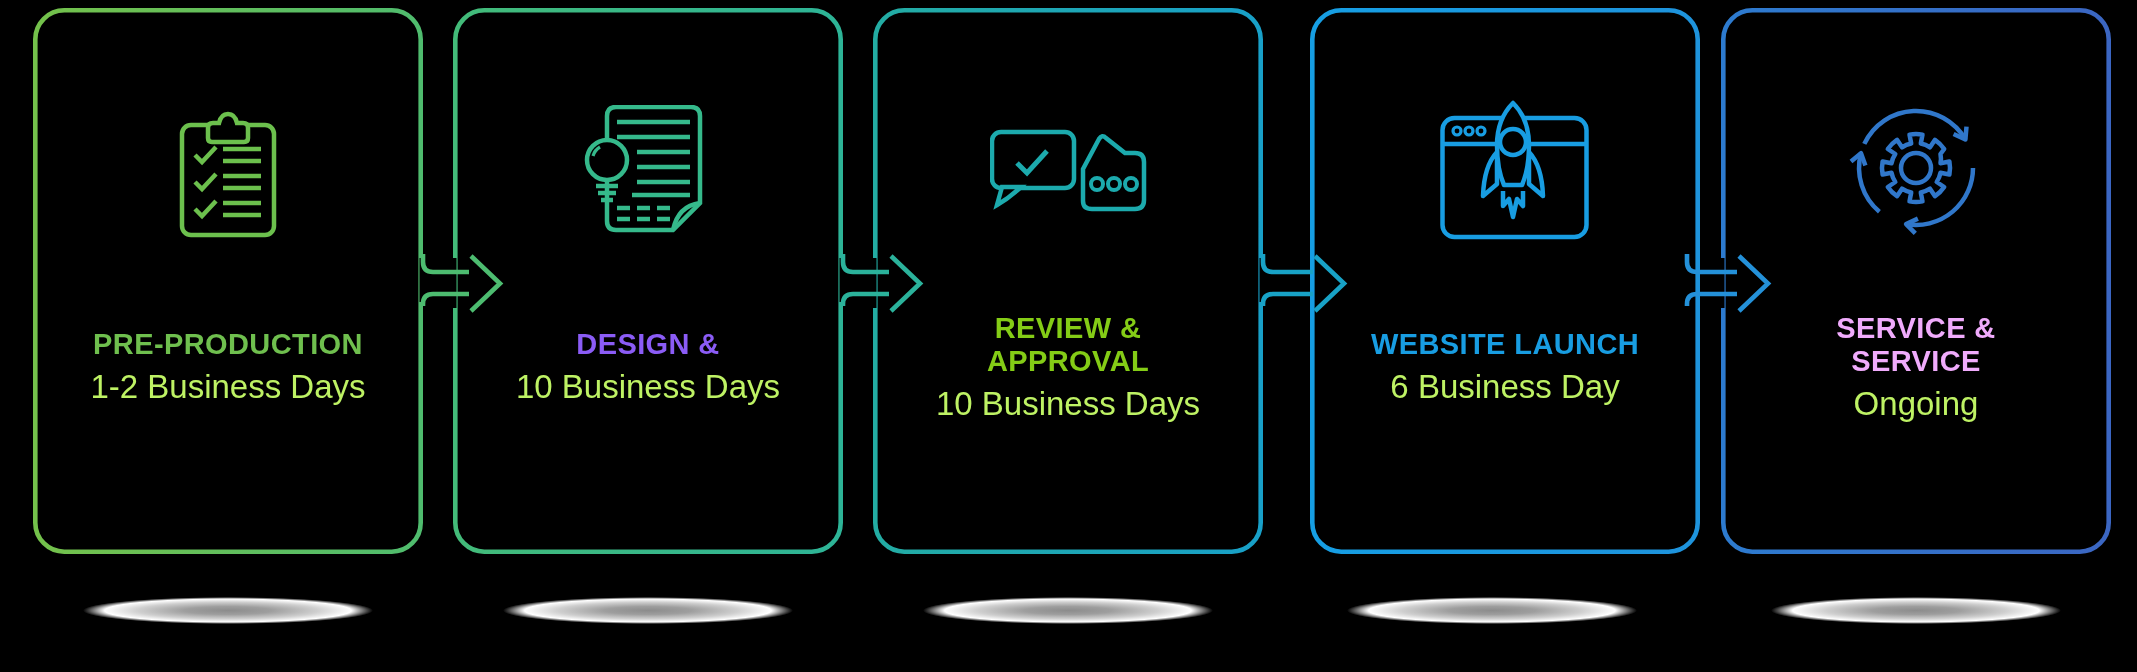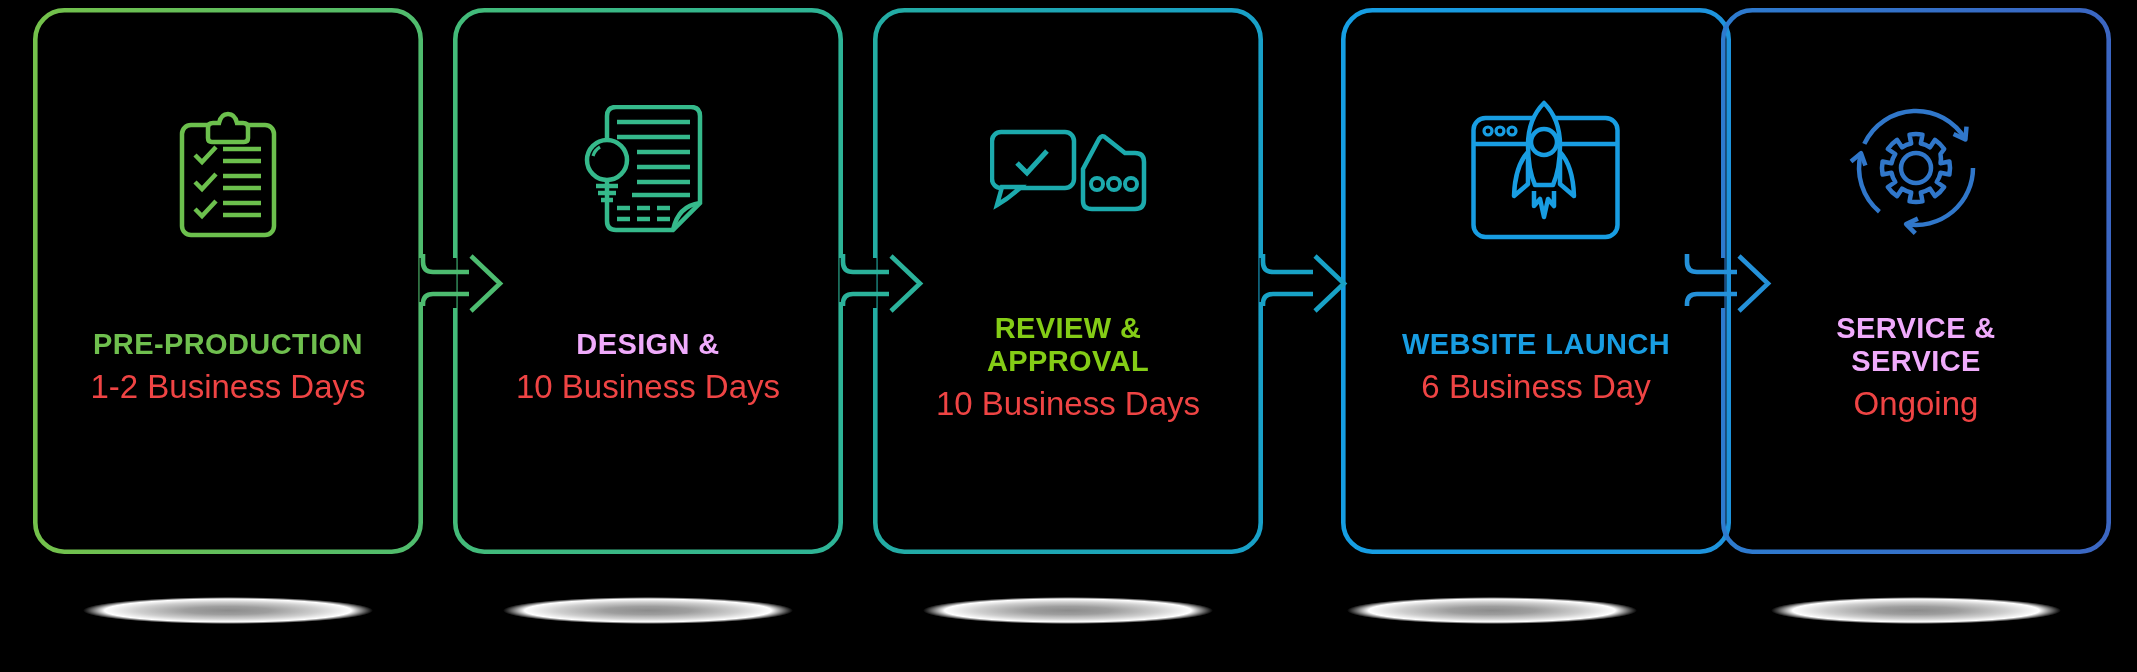--- a/index.html
+++ b/index.html
@@ -5,23 +5,23 @@
   html,body{margin:0;padding:0;background:#000;}
   #stage{position:relative;width:2137px;height:672px;background:#000;overflow:hidden;
          font-family:"Liberation Sans",sans-serif;}
   .card{position:absolute;top:8px;width:390px;height:546px;}
   .card svg.border{position:absolute;left:0;top:0;}
   .icon{position:absolute;}
   .card-text{position:absolute;left:6px;right:6px;top:297px;height:124px;display:flex;
              flex-direction:column;align-items:center;justify-content:center;text-align:center;}
   .title{font-weight:700;font-size:29px;line-height:33px;letter-spacing:.4px;}
   .title div{white-space:nowrap;}
-  .subtitle{font-weight:300;font-size:33px;line-height:38px;margin-top:7px;color:#ef4444;white-space:nowrap;}
+  .subtitle{font-weight:300;font-size:33px;line-height:38px;margin-top:7px;color:#bef264;white-space:nowrap;}
   .c1 .title{color:#6fbf4e}
-  .c2 .title{color:#f0abfc}
+  .c2 .title{color:#8b5cf6}
   .c3 .title{color:#84cc16}
   .c4 .title{color:#189de2}
   .c5 .title{color:#f0abfc}
   .connector{position:absolute;top:240px;}
   .shadow{position:absolute;top:597px;width:290px;height:27px;border-radius:50%;
           background:radial-gradient(50% 50% at 50% 50%, #8c8c8c 0%, #9e9e9e 30%, #cfcfcf 62%, #ffffff 85%, rgba(255,255,255,0) 100%);}
 </style>
 </head>
 <body>
 
@@ -124,21 +124,21 @@
     </svg>
     <div class="card-text">
       <div class="title">
         <div>REVIEW &amp;</div>
         <div>APPROVAL</div>
       </div>
       <div class="subtitle">10 Business Days</div>
     </div>
   </div>
 
-  <div class="card c4" style="left:1341px">
+  <div class="card c4" style="left:1310px">
     <svg class="border" width="390" height="546" viewBox="0 0 390 546">
       <defs>
           <linearGradient id="g4" x1="0" y1="0" x2="1" y2="0">
         <stop offset="0" stop-color="#169ee3"></stop>
             <stop offset="1" stop-color="#1e93dc"></stop>
       </linearGradient>
         </defs>
       <rect x="2.3" y="2.3" width="385.4" height="541.4" rx="29" fill="none" stroke="url(#g4)" stroke-width="4.6"></rect>
     </svg>
     <svg class="icon" style="left:130px;top:92px" width="150" height="140" viewBox="0 0 150 140">

